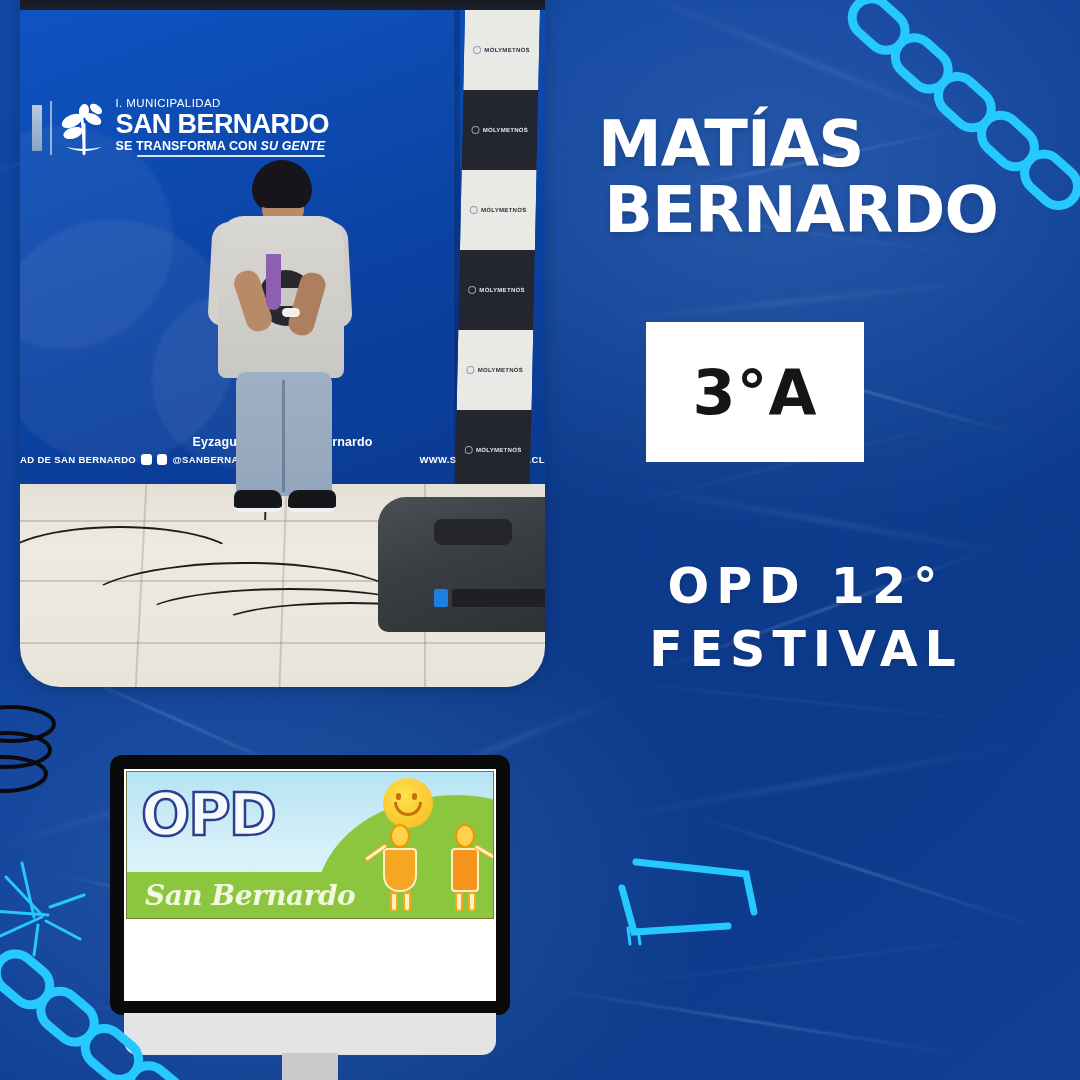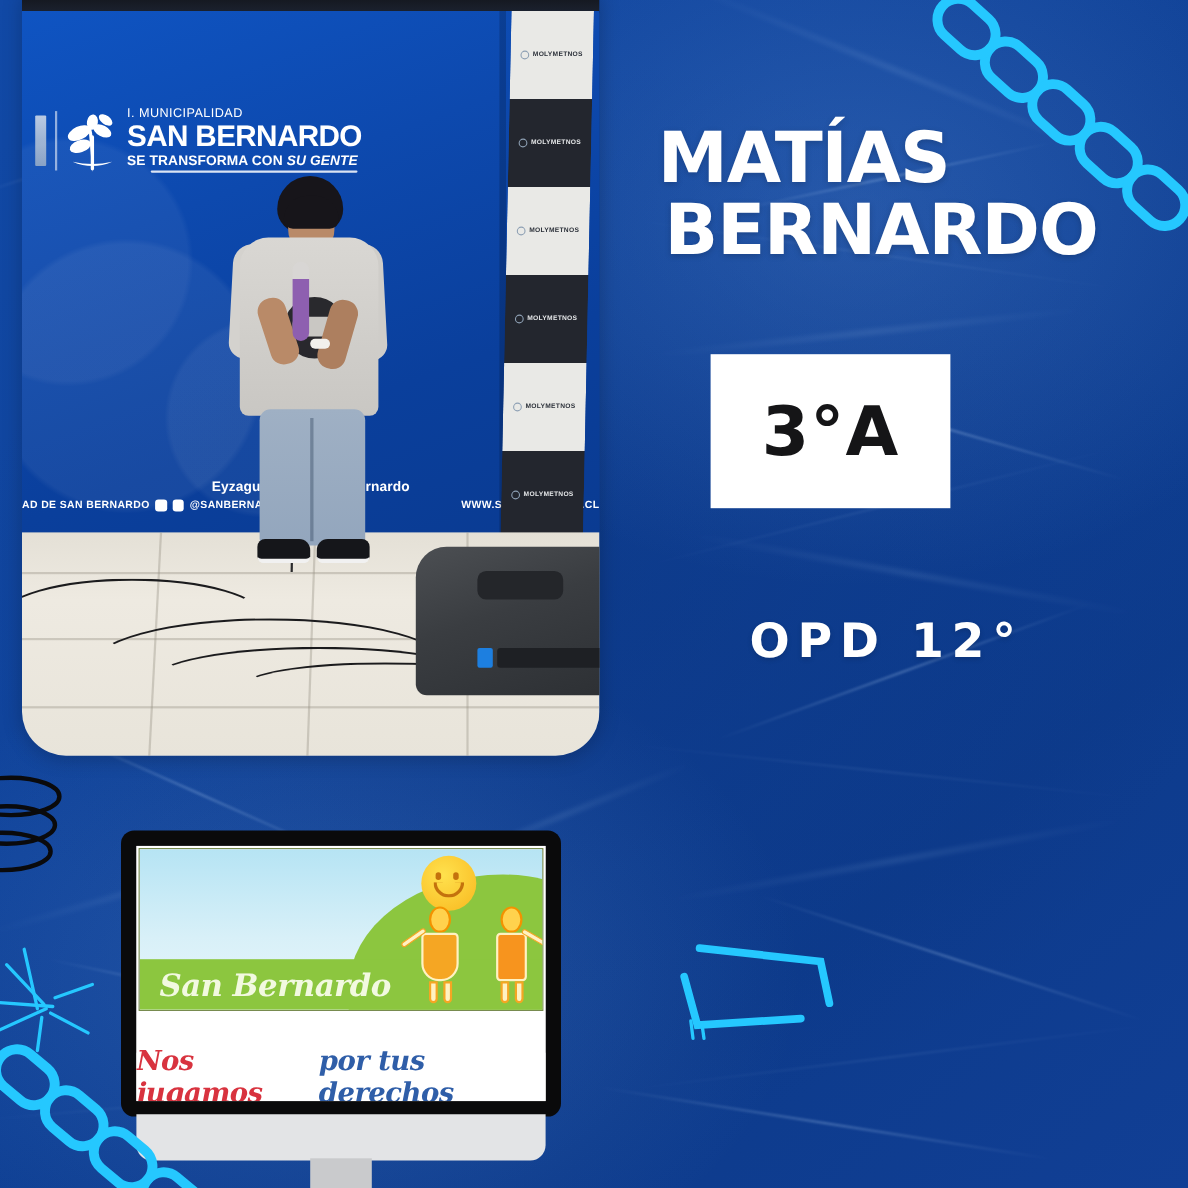--- a/index.html
+++ b/index.html
@@ -135,21 +135,21 @@
     position:absolute; left:646px; top:322px; width:218px; height:140px;
     background:#ffffff; display:flex; align-items:center; justify-content:center;
   }
   .grade-box .g {
     color:#151517; font-weight:800; font-size:62px; letter-spacing:1px;
     font-family:"DejaVu Sans", sans-serif;
   }
 
   .event-block { position:absolute; left:580px; top:556px; width:452px; text-align:center; }
   .event-line {
-    color:#ffffff; font-weight:800; font-size:43px; line-height:1.28;
+    color:#ffffff; font-weight:800; font-size:49px; line-height:1.28;
     letter-spacing:7px;
     font-family:"DejaVu Sans", sans-serif;
     text-shadow:0 2px 5px rgba(0,0,0,.15);
   }
 
   
   #monitor { position:absolute; left:110px; top:755px; width:400px; height:325px; }
   .mon-bezel { position:absolute; left:0; top:0; width:400px; height:260px; background:#0a0a0b; border-radius:12px; padding:14px; }
   .mon-screen { width:100%; height:100%; background:#fff; overflow:hidden; position:relative; }
   .mon-chin { position:absolute; left:14px; top:258px; width:372px; height:42px; background:#e3e4e6; border-radius:0 0 14px 14px; }
@@ -332,35 +332,37 @@
     <div class="name-line l1">MATÍAS</div>
     <div class="name-line l2">BERNARDO</div>
   </div>
 
   <div class="grade-box">
     <span class="g">3°A</span>
   </div>
 
   <div class="event-block">
     <div class="event-line">OPD 12°</div>
+    <div class="event-line">FESTIVAL</div>
   </div>
 
   <div id="monitor">
     <div class="mon-bezel">
       <div class="mon-screen">
         <div class="opd">
           <div class="panel">
             <div class="sky"></div>
             <div class="hill"></div>
             <div class="sun">
               <span class="eye a"></span>
               <span class="eye b"></span>
               <span class="smile"></span>
             </div>
             <div class="greenbar"></div>
+            <div class="opdtxt">OPD</div>
             <div class="sb">San Bernardo</div>
             <div class="kids">
               <div class="kid kidA">
                 <span class="arm"></span>
                 <div class="head"></div>
                 <div class="body"></div>
                 <div class="legs">
                     <span></span>
                     <span></span>
                   </div>
@@ -369,24 +371,20 @@
                 <span class="arm"></span>
                 <div class="head"></div>
                 <div class="body"></div>
                 <div class="legs">
                     <span></span>
                     <span></span>
                   </div>
               </div>
             </div>
           </div>
-          <div class="tag">
-            <span class="red">Nos jugamos</span>
-            <span class="blue">por tus derechos</span>
-          </div>
         </div>
       </div>
     </div>
     <div class="mon-chin"></div>
     <div class="mon-neck"></div>
 
   </div>
 
   <div class="deco" style="left:830px; top:-20px; width:270px; height:250px;">
     <svg class="chain-svg" width="270" height="250" viewBox="0 0 270 250" fill="none" stroke="#25c8ff" stroke-width="9" stroke-linecap="round">

